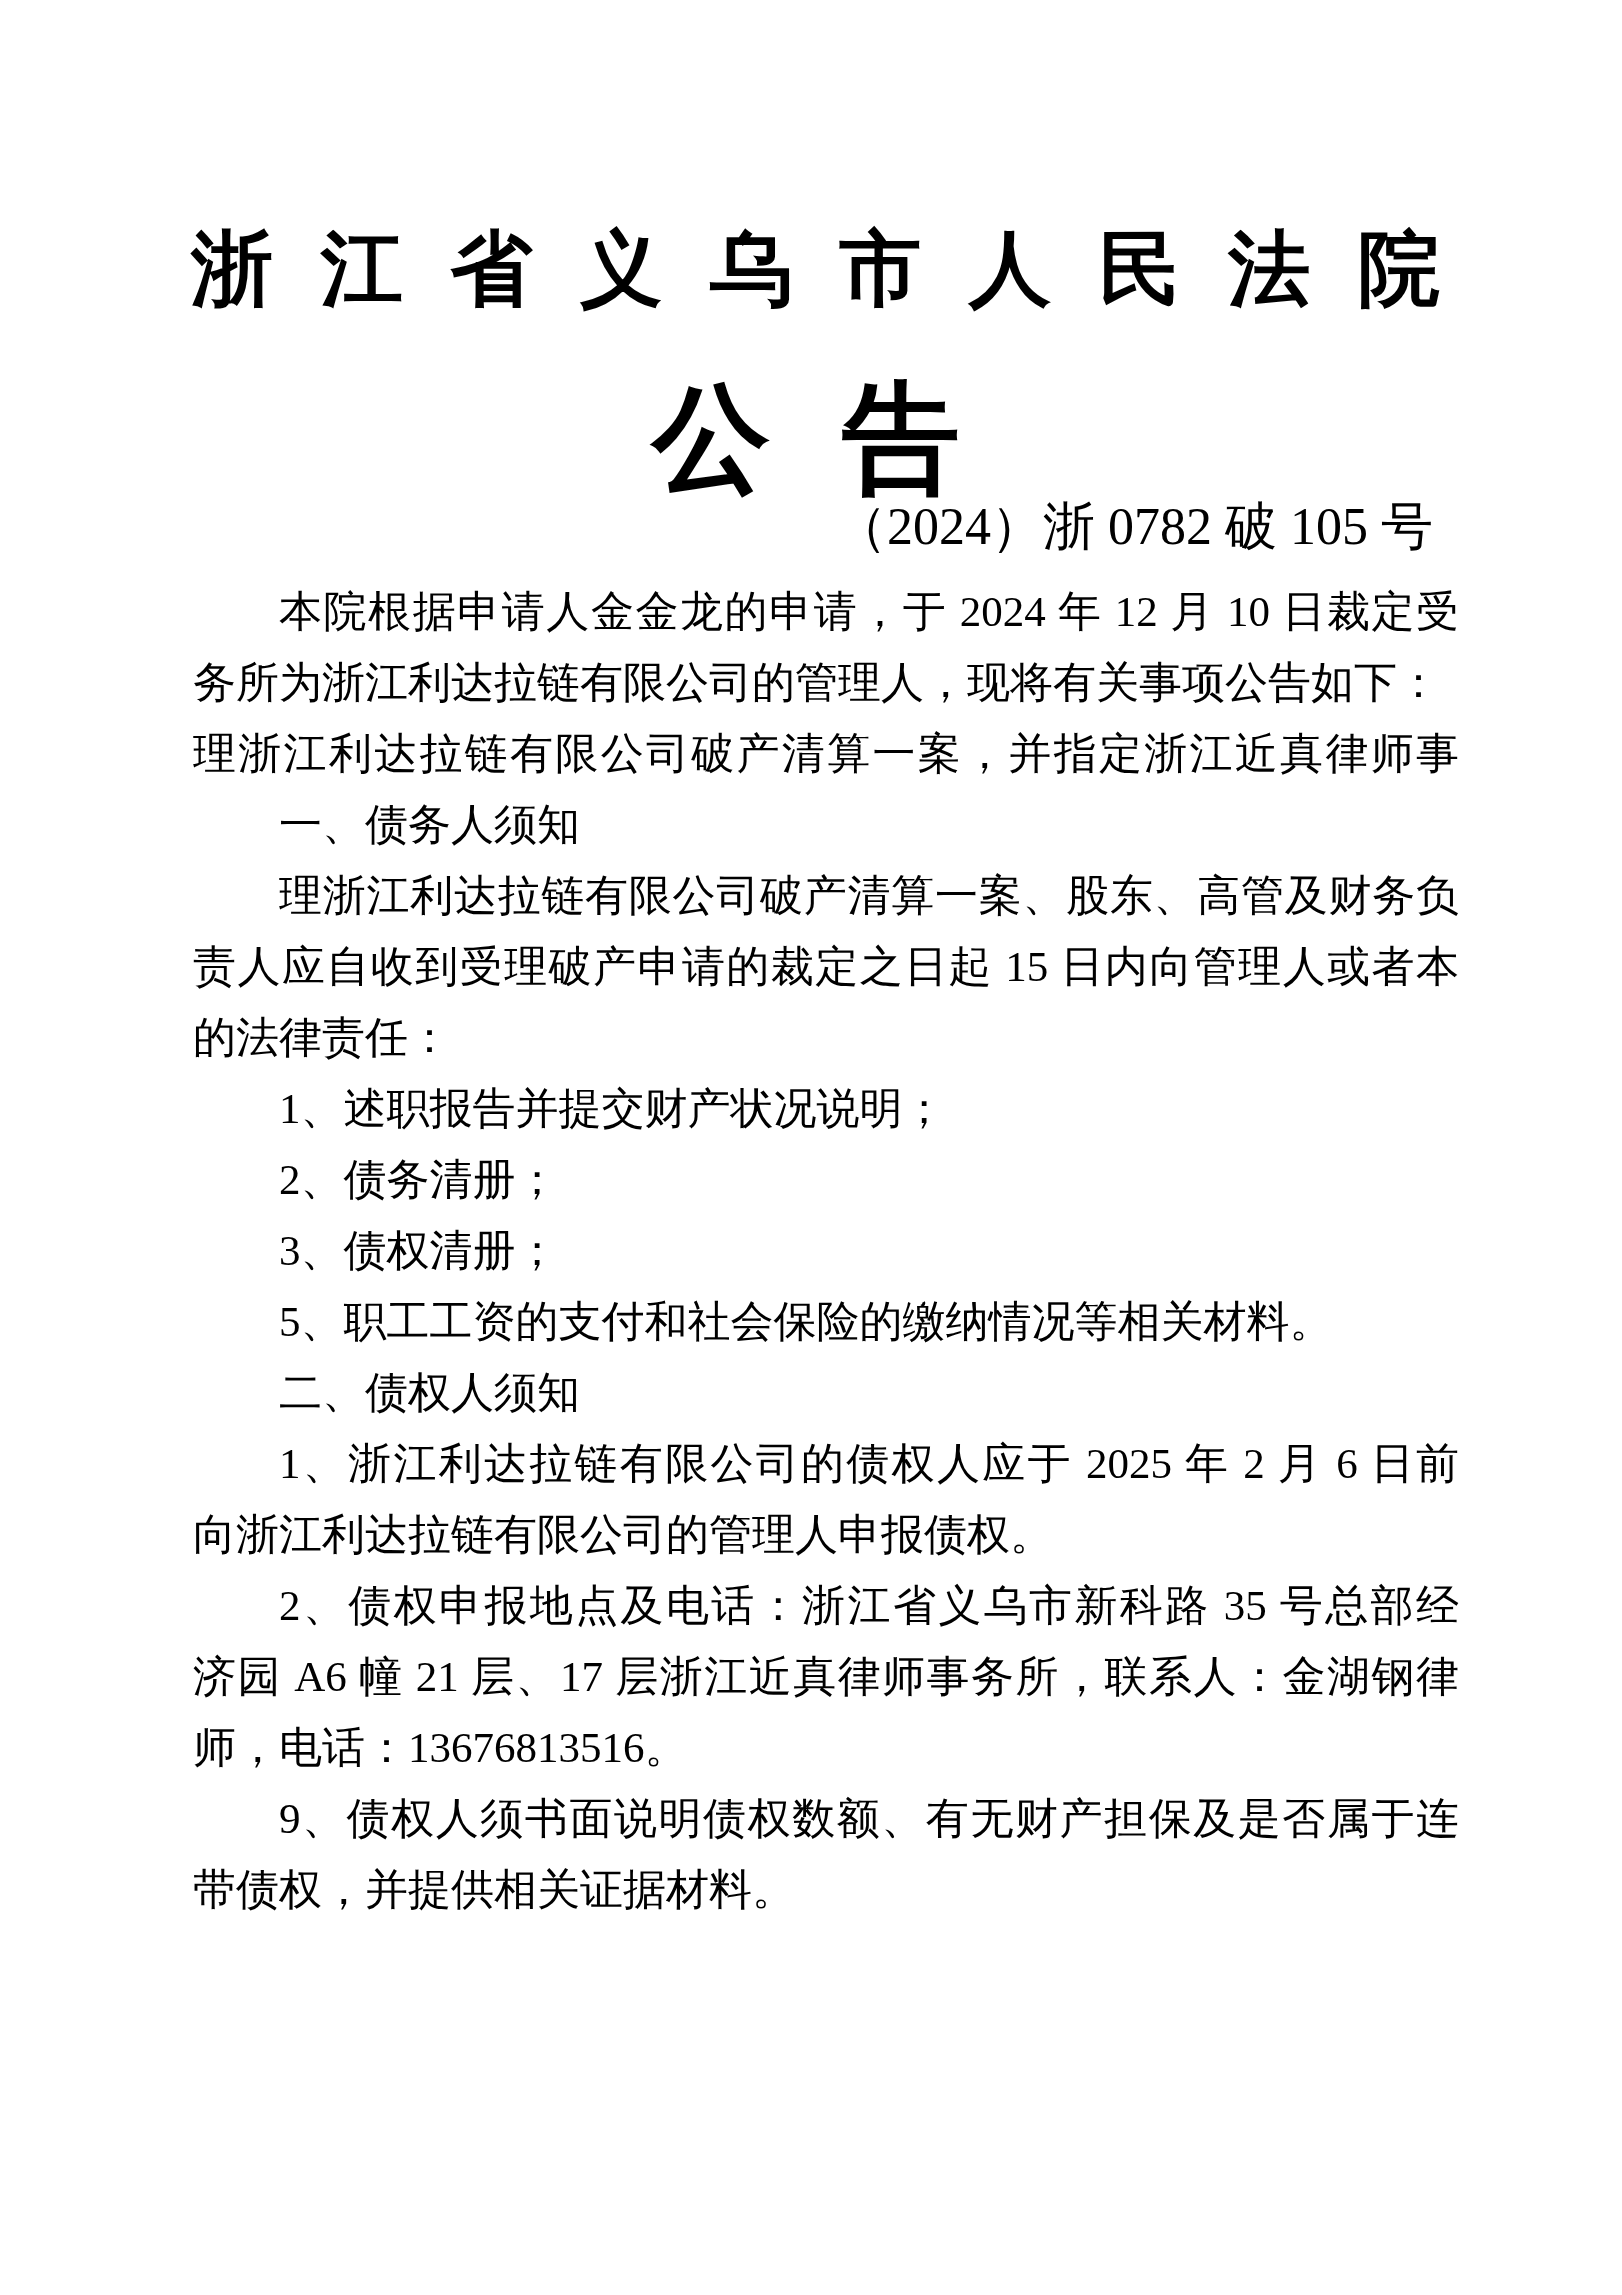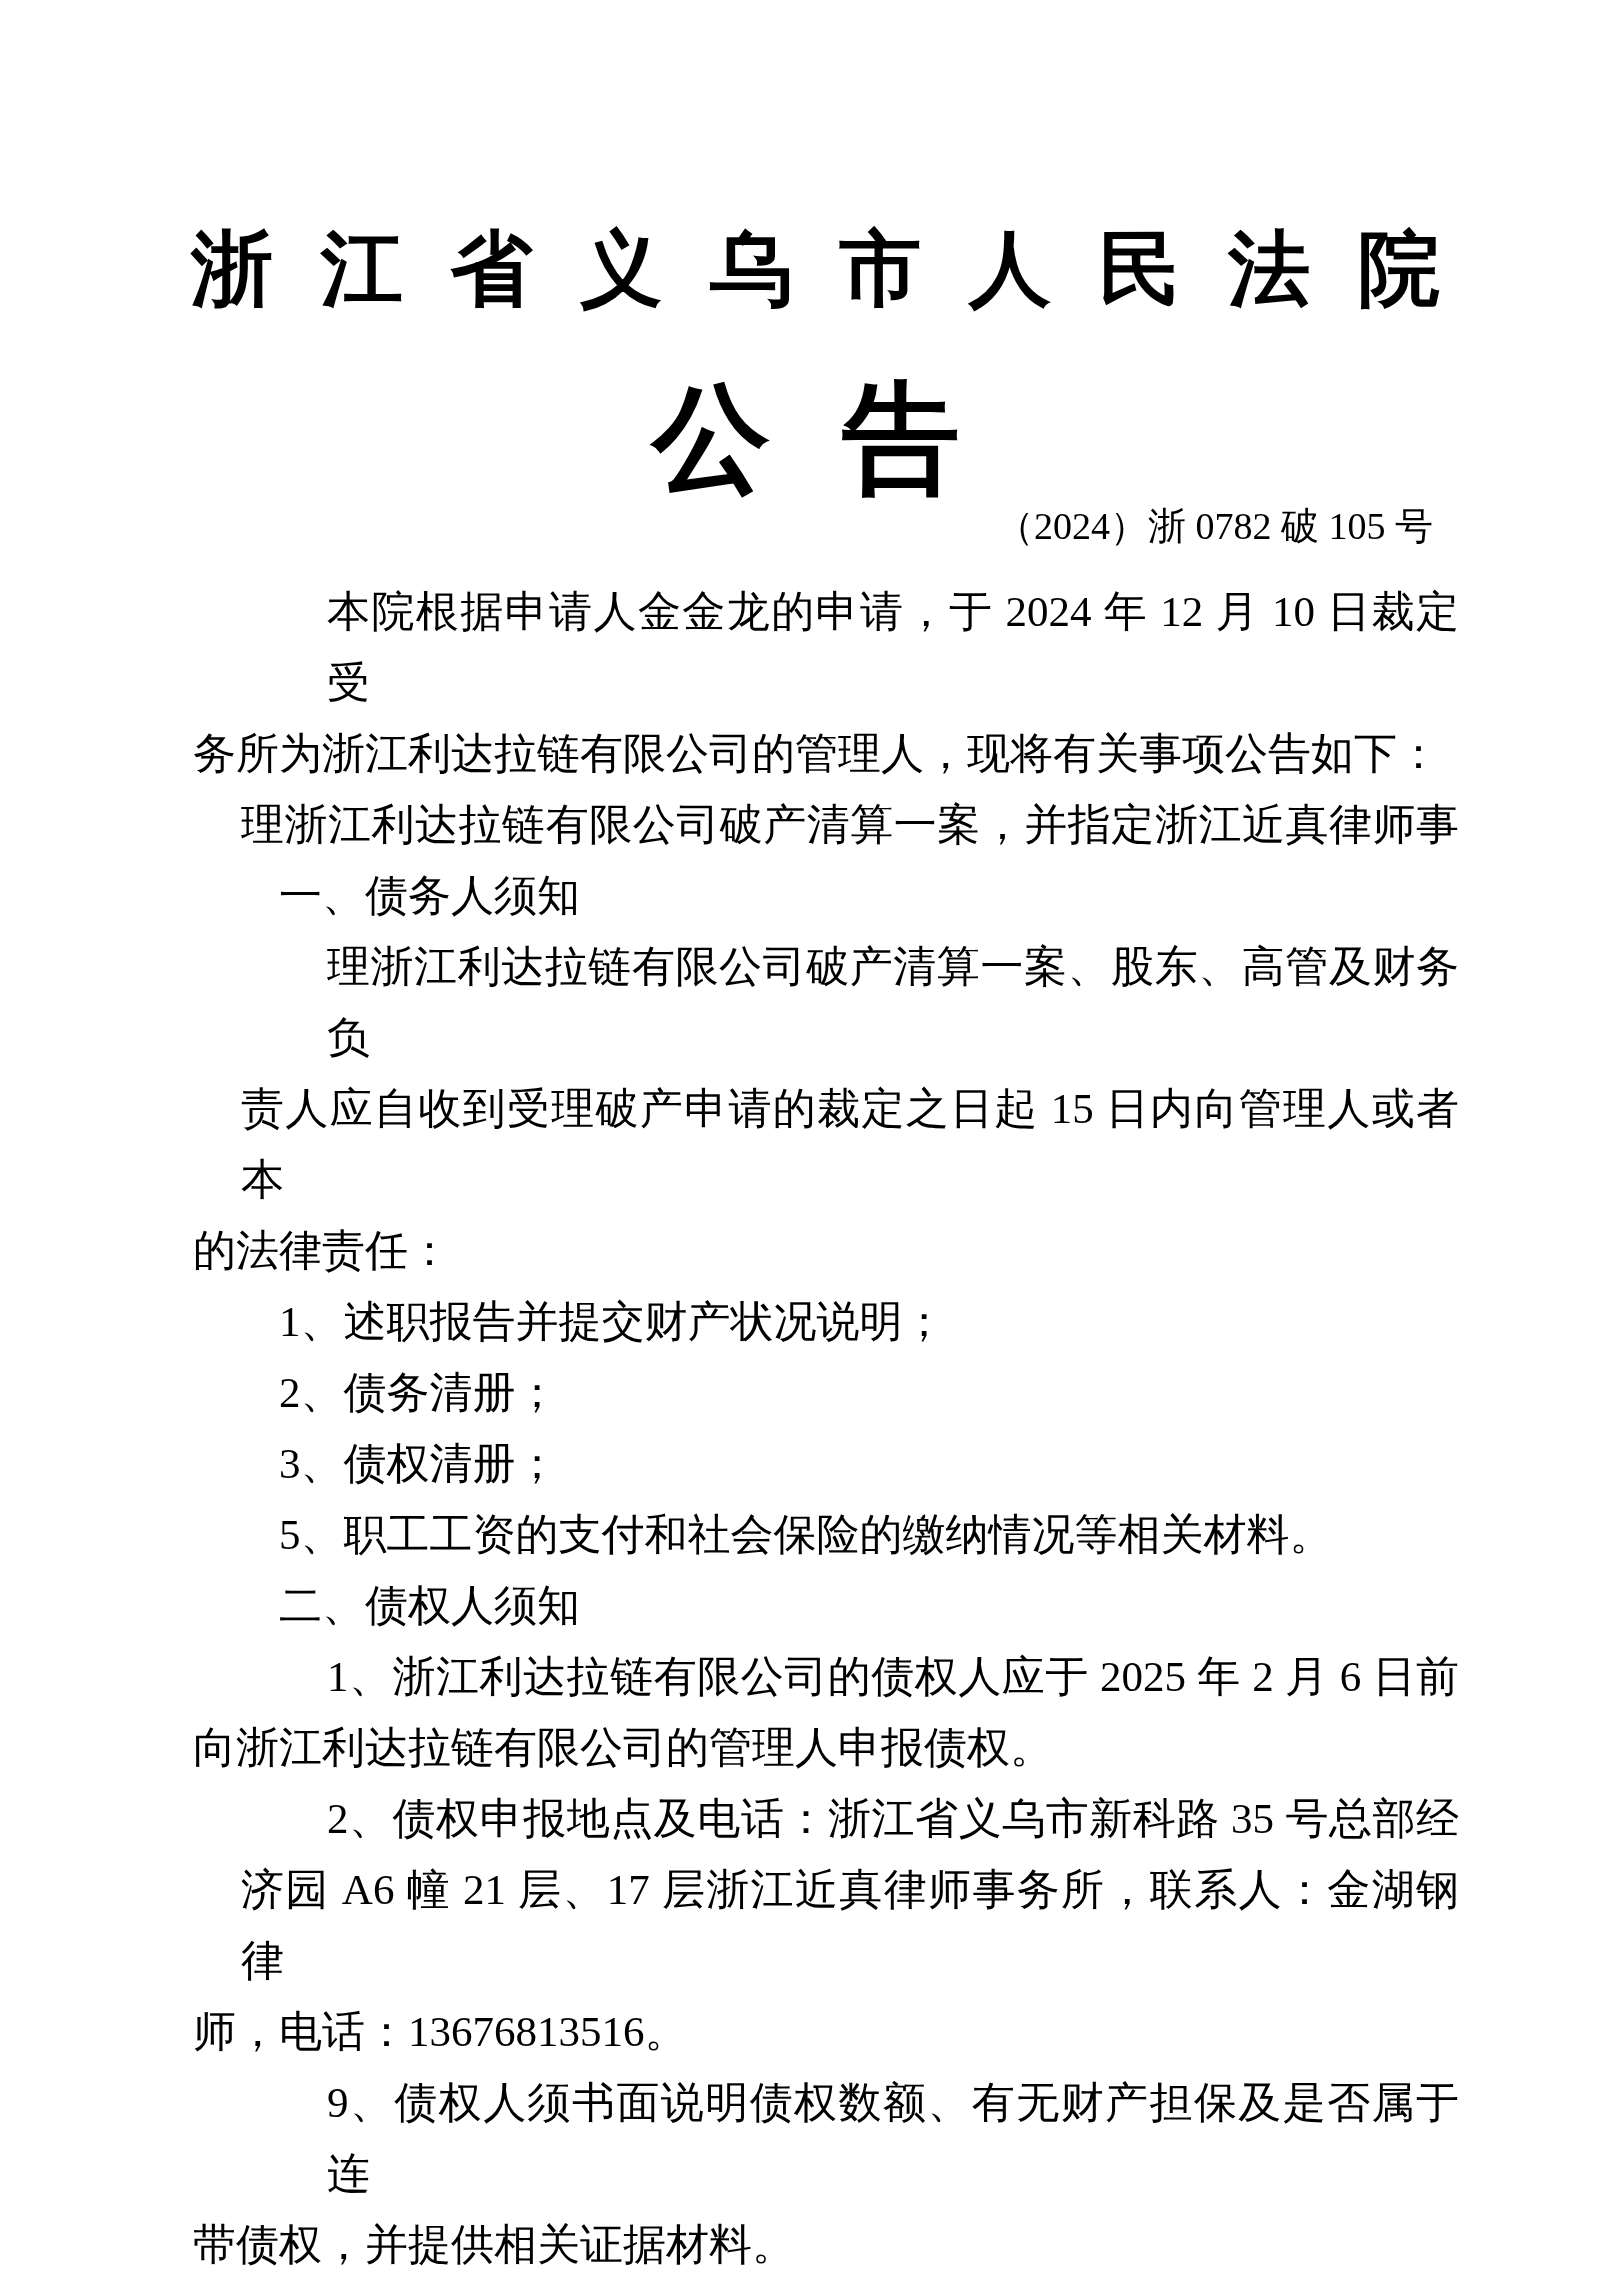--- a/index.html
+++ b/index.html
@@ -17,34 +17,33 @@
   
   .doc-title{
     position:absolute;top:381px;left:652px;width:308px;
     display:flex;justify-content:space-between;
     font-size:118px;line-height:118px;
   }
   
   .case-number{
     position:absolute;top:499px;left:193px;width:1266px;box-sizing:border-box;
     padding-right:26px;text-align:right;
-    font-size:38px;line-height:55px;
+    font-size:52px;line-height:55px;
   }
   
   .body-text{
     position:absolute;top:576px;left:193px;width:1266px;
     font-size:43px;line-height:71px;
   }
   .line{min-height:71px;}
   .line.indent{padding-left:86px;}
   .line.fill{
     text-align:justify;
     text-align-last:justify;
     text-justify:inter-character;
-    margin-left:48px;
   }
 </style>
 </head>
 <body>
 
 <div class="page">
   <h1 class="court-title distribute">
       <span>浙</span>
       <span>江</span>
       <span>省</span>

